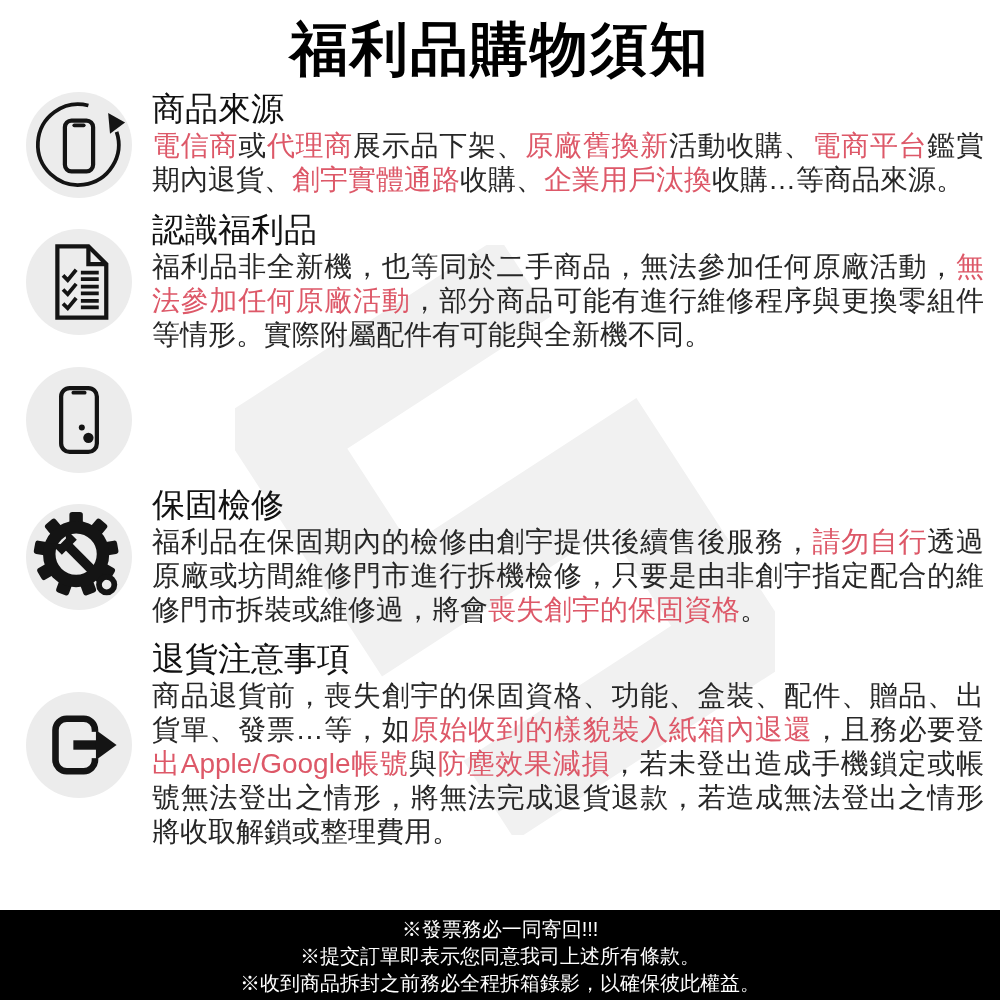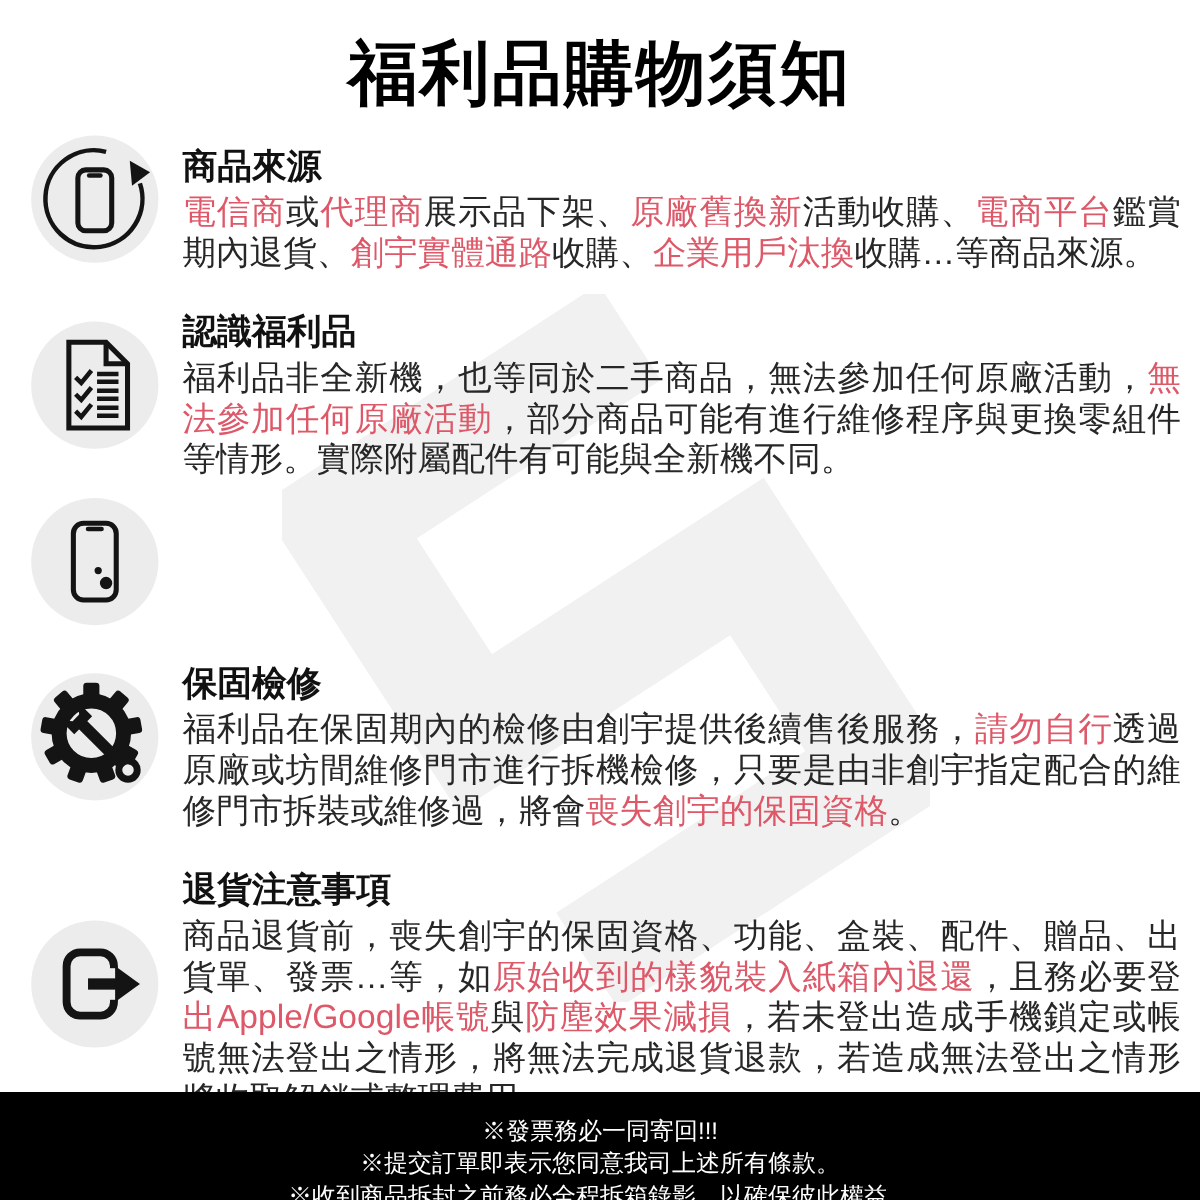--- a/index.html
+++ b/index.html
@@ -19,21 +19,21 @@
     position: absolute;
     left: 235px;
     top: 245px;
     width: 540px;
     height: 590px;
     z-index: 0;
   }
   .content {
     position: relative;
     z-index: 1;
-    padding-top: 32px;
+    padding-top: 19px;
   }
   .page-title {
     margin: 0 0 12px 0;
     text-align: center;
     font-size: 58px;
     font-weight: bold;
     letter-spacing: 2px;
     color: #000000;
     line-height: 1.05;
   }
@@ -52,23 +52,23 @@
     width: 106px;
     height: 106px;
     border-radius: 50%;
     background: var(--icon-circle-bg, #ececec);
     display: flex;
     align-items: center;
     justify-content: center;
   }
   .text-col { flex: 1; min-width: 0; }
   .section-heading {
-    margin: 18px 0 4px 0;
-    font-size: 29px;
-    font-weight: bold;
+    margin: 0 0 4px 0;
+    font-size: 33px;
+    font-weight: normal;
     color: var(--heading-text, #111111);
     line-height: 33px;
   }
   .section-body {
     margin: 0;
     font-size: 28px;
     line-height: 34px;
     text-align: justify;
     color: var(--body-text, #272727);
   }
@@ -77,21 +77,21 @@
     position: absolute;
     left: 0;
     top: 910px;
     width: 1000px;
     height: 90px;
     background: var(--footer-bg, #000000);
     color: var(--footer-text, #ffffff);
     z-index: 2;
     text-align: center;
     box-sizing: border-box;
-    padding-top: 20px;
+    padding-top: 6px;
   }
   .footer-line {
     font-size: 20px;
     line-height: 27px;
   }
   .icon-stroke { fill: none; stroke: #141414; }
   .icon-fill { fill: #141414; }
   .icon-erase { fill: var(--icon-circle-bg, #ececec); }
 </style>
 </head>

